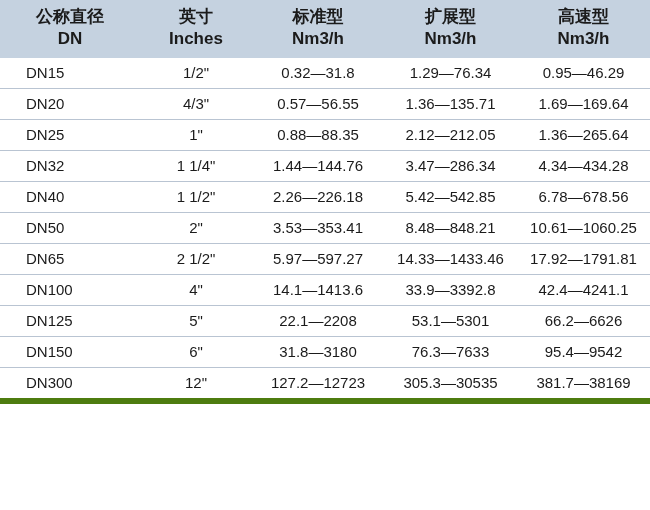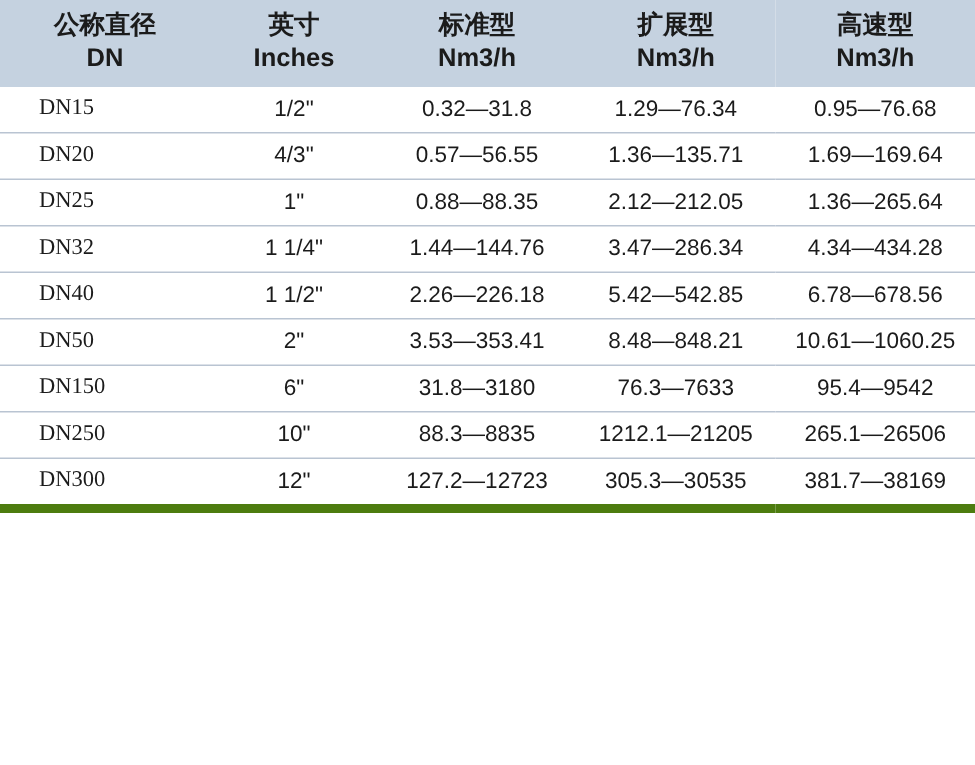--- a/index.html
+++ b/index.html
@@ -52,21 +52,20 @@
     padding: 0 2px;
     white-space: nowrap;
     background: #ffffff;
   }
   tbody tr:last-child td {
     border-bottom: 6px solid #4d7c0f;
   }
   tbody td.dn {
     text-align: left;
     padding-left: 26px;
-    font-family: Liberation Serif, serif;
   }
   tbody td.inch {
     font-size: 15px;
   }
 </style>
 </head>
 <body>
 
 <div class="table-wrap">
   <table class="spec-table">
@@ -100,21 +99,21 @@
           <span class="hl2">Nm3/h</span>
         </th>
       </tr>
     </thead>
     <tbody>
       <tr>
         <td class="dn">DN15</td>
         <td class="inch">1/2"</td>
         <td>0.32—31.8</td>
         <td>1.29—76.34</td>
-        <td>0.95—76.68</td>
+        <td>0.95—46.29</td>
       </tr>
       <tr>
         <td class="dn">DN20</td>
         <td class="inch">4/3"</td>
         <td>0.57—56.55</td>
         <td>1.36—135.71</td>
         <td>1.69—169.64</td>
       </tr>
       <tr>
         <td class="dn">DN25</td>
@@ -138,32 +137,46 @@
         <td>6.78—678.56</td>
       </tr>
       <tr>
         <td class="dn">DN50</td>
         <td class="inch">2"</td>
         <td>3.53—353.41</td>
         <td>8.48—848.21</td>
         <td>10.61—1060.25</td>
       </tr>
       <tr>
+        <td class="dn">DN65</td>
+        <td class="inch">2 1/2"</td>
+        <td>5.97—597.27</td>
+        <td>14.33—1433.46</td>
+        <td>17.92—1791.81</td>
+      </tr>
+      <tr>
+        <td class="dn">DN100</td>
+        <td class="inch">4"</td>
+        <td>14.1—1413.6</td>
+        <td>33.9—3392.8</td>
+        <td>42.4—4241.1</td>
+      </tr>
+      <tr>
+        <td class="dn">DN125</td>
+        <td class="inch">5"</td>
+        <td>22.1—2208</td>
+        <td>53.1—5301</td>
+        <td>66.2—6626</td>
+      </tr>
+      <tr>
         <td class="dn">DN150</td>
         <td class="inch">6"</td>
         <td>31.8—3180</td>
         <td>76.3—7633</td>
         <td>95.4—9542</td>
-      </tr>
-      <tr>
-        <td class="dn">DN250</td>
-        <td class="inch">10"</td>
-        <td>88.3—8835</td>
-        <td>1212.1—21205</td>
-        <td>265.1—26506</td>
       </tr>
       <tr>
         <td class="dn">DN300</td>
         <td class="inch">12"</td>
         <td>127.2—12723</td>
         <td>305.3—30535</td>
         <td>381.7—38169</td>
       </tr>
     </tbody>
   </table>

